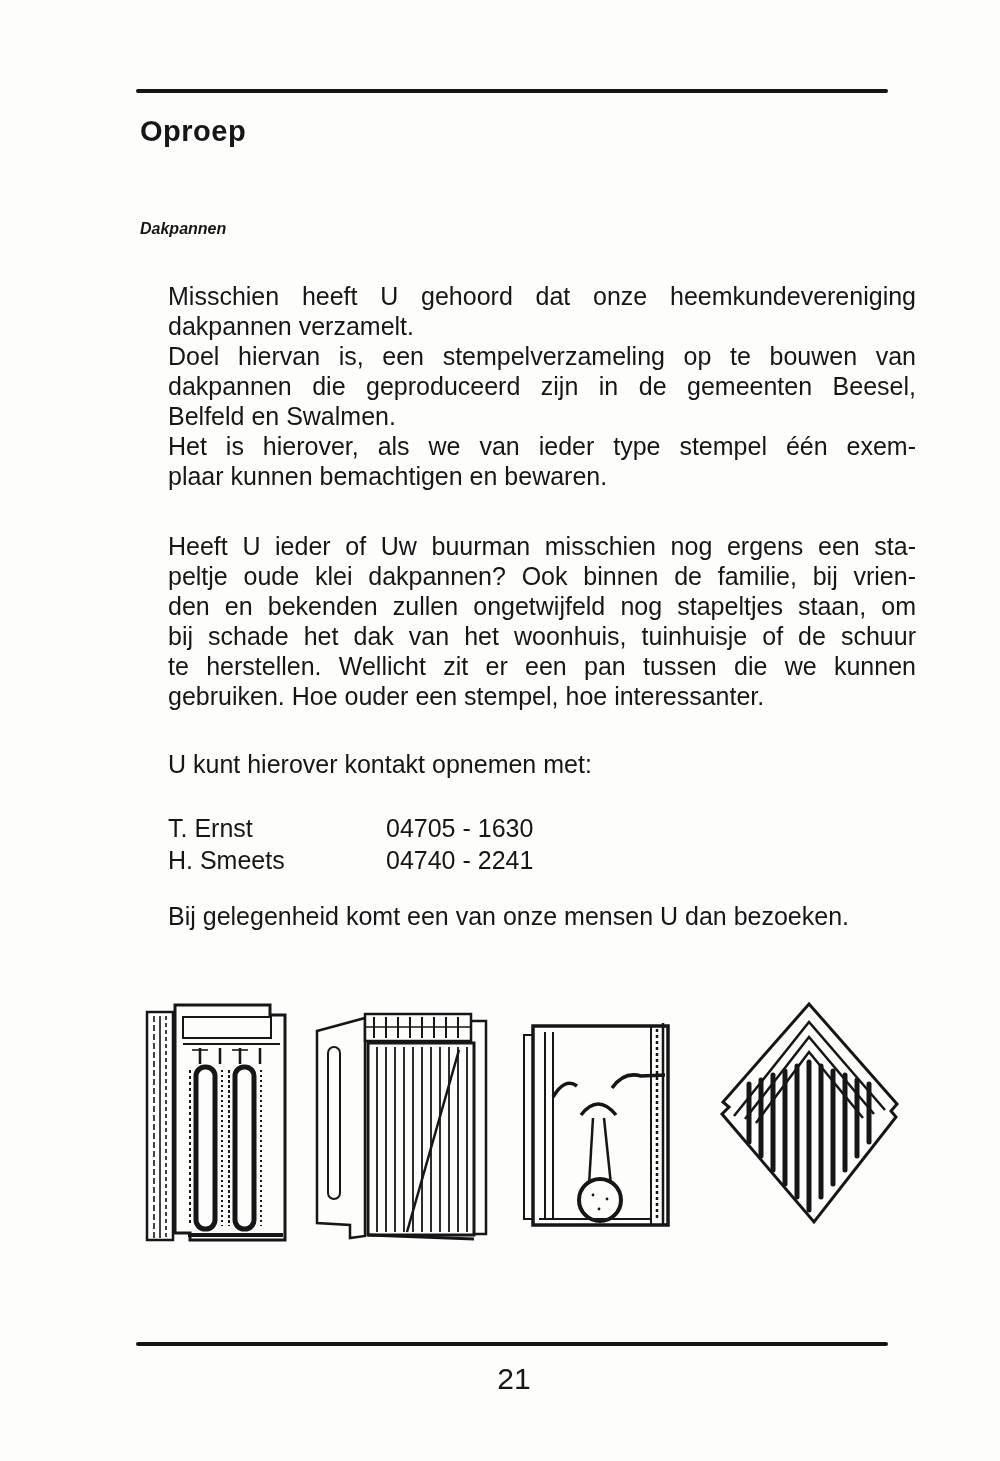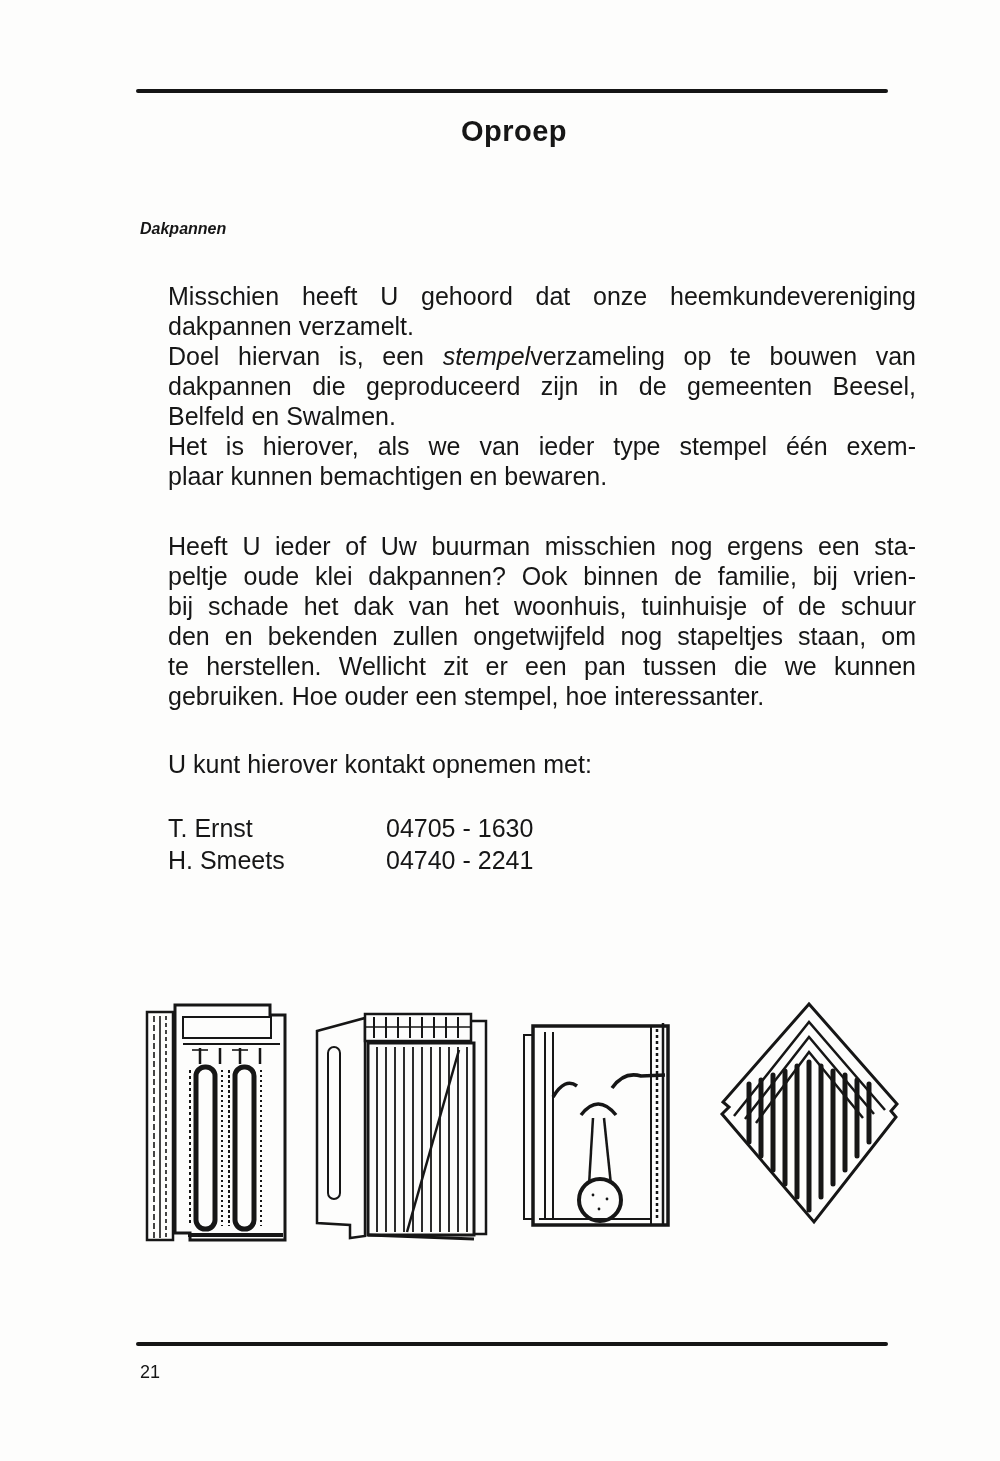--- a/index.html
+++ b/index.html
@@ -17,49 +17,49 @@
     left: 136px;
     width: 752px;
     height: 4px;
     background: #151515;
     border-radius: 2px;
   }
   .rule-top { top: 89px; }
   .rule-bottom { top: 1342px; }
   .title {
     left: 140px; top: 115px; width: 748px;
-    text-align: center;
+    text-align: left;
     font-size: 29px; font-weight: bold;
     letter-spacing: 0.5px;
   }
   .heading {
     left: 140px; top: 220px; width: 748px;
     font-size: 16px; font-weight: bold; font-style: italic;
   }
   .textcol { left: 140px; width: 748px; font-size: 25px; margin-left: 28px; }
   .para1 { top: 281px; }
   .para2 { top: 531px; }
   .line { height: 30px; line-height: 30px; white-space: nowrap; }
   .line.j {
     white-space: normal;
     text-align: justify;
     text-align-last: justify;
   }
-  .it { font-style: italic; }
+  .it { }
   .contact-intro { top: 749px; height: 30px; line-height: 30px; }
   .contacts { top: 812px; }
   .contact-row { height: 32px; line-height: 32px; display: flex; gap: 43px; }
   .cname { width: 175px; display: inline-block; }
   .closing { top: 901px; height: 30px; line-height: 30px; }
   .tiles { left: 0; top: 0; width: 1000px; height: 1461px; pointer-events: none; }
   .tile { position: absolute; }
   .tile svg { display: block; }
   .page-number {
     left: 140px; top: 1362px; width: 748px;
-    text-align: left; font-size: 18px;
+    text-align: center; font-size: 30px;
   }
 </style>
 </head>
 <body>
 
 <div class="page">
 
   <div class="abs rule rule-top"></div>
 
   <div class="abs title">Oproep</div>
@@ -72,39 +72,40 @@
     <div class="line j"><span>Doel hiervan is, een </span><span class="it">stempel</span><span>verzameling op te bouwen van</span></div>
     <div class="line j">dakpannen die geproduceerd zijn in de gemeenten Beesel,</div>
     <div class="line">Belfeld en Swalmen.</div>
     <div class="line j">Het is hierover, als we van ieder type stempel één exem-</div>
     <div class="line">plaar kunnen bemachtigen en bewaren.</div>
   </div>
 
   <div class="abs textcol para2">
     <div class="line j">Heeft U ieder of Uw buurman misschien nog ergens een sta-</div>
     <div class="line j">peltje oude klei dakpannen? Ook binnen de familie, bij vrien-</div>
+    <div class="line j">den en bekenden zullen ongetwijfeld nog stapeltjes staan, om</div>
     <div class="line j">bij schade het dak van het woonhuis, tuinhuisje of de schuur</div>
-    <div class="line j">den en bekenden zullen ongetwijfeld nog stapeltjes staan, om</div>
     <div class="line j">te herstellen. Wellicht zit er een pan tussen die we kunnen</div>
     <div class="line">gebruiken. Hoe ouder een stempel, hoe interessanter.</div>
   </div>
 
   <div class="abs textcol contact-intro">U kunt hierover kontakt opnemen met:</div>
 
   <div class="abs textcol contacts">
     <div class="contact-row">
       <span class="cname">T. Ernst</span>
       <span class="cphone">04705 - 1630</span>
     </div>
     <div class="contact-row">
       <span class="cname">H. Smeets</span>
       <span class="cphone">04740 - 2241</span>
     </div>
   </div>
 
+  <div class="abs textcol closing">Bij gelegenheid komt een van onze mensen U dan bezoeken.</div>
 
   <div class="abs tiles">
 
     <div class="tile" style="left:142px; top:994px;">
       <svg width="150" height="253" viewBox="0 0 150 253">
         <g stroke="#161616" fill="none">
 
           <rect x="5" y="18" width="26" height="228" stroke-width="2.5"></rect>
           <line x1="12" y1="22" x2="12" y2="244" stroke-width="1.6" stroke-dasharray="6 3"></line>
           <line x1="18" y1="22" x2="18" y2="244" stroke-width="1.6"></line>

